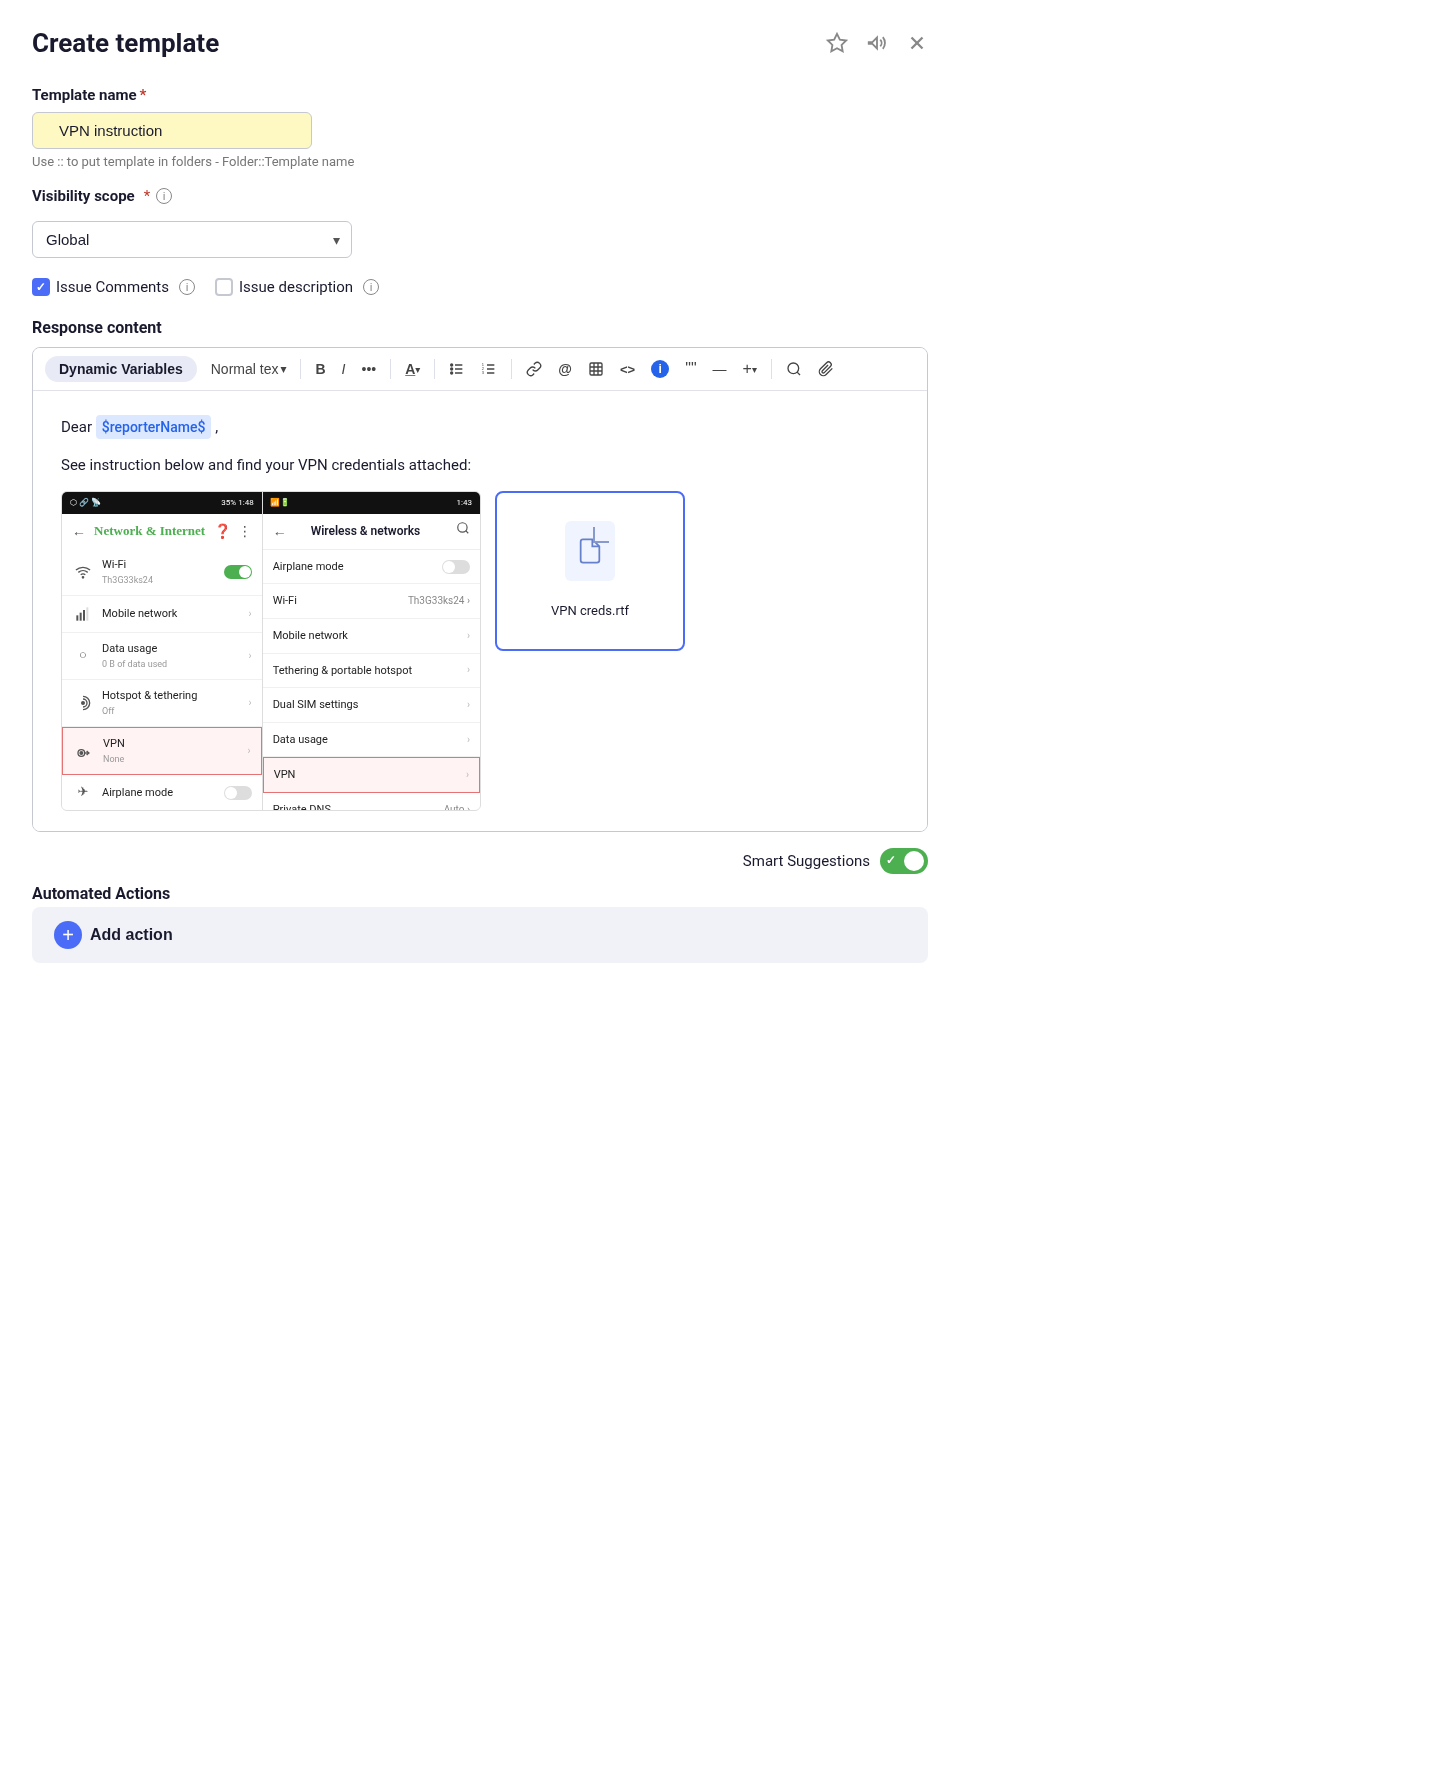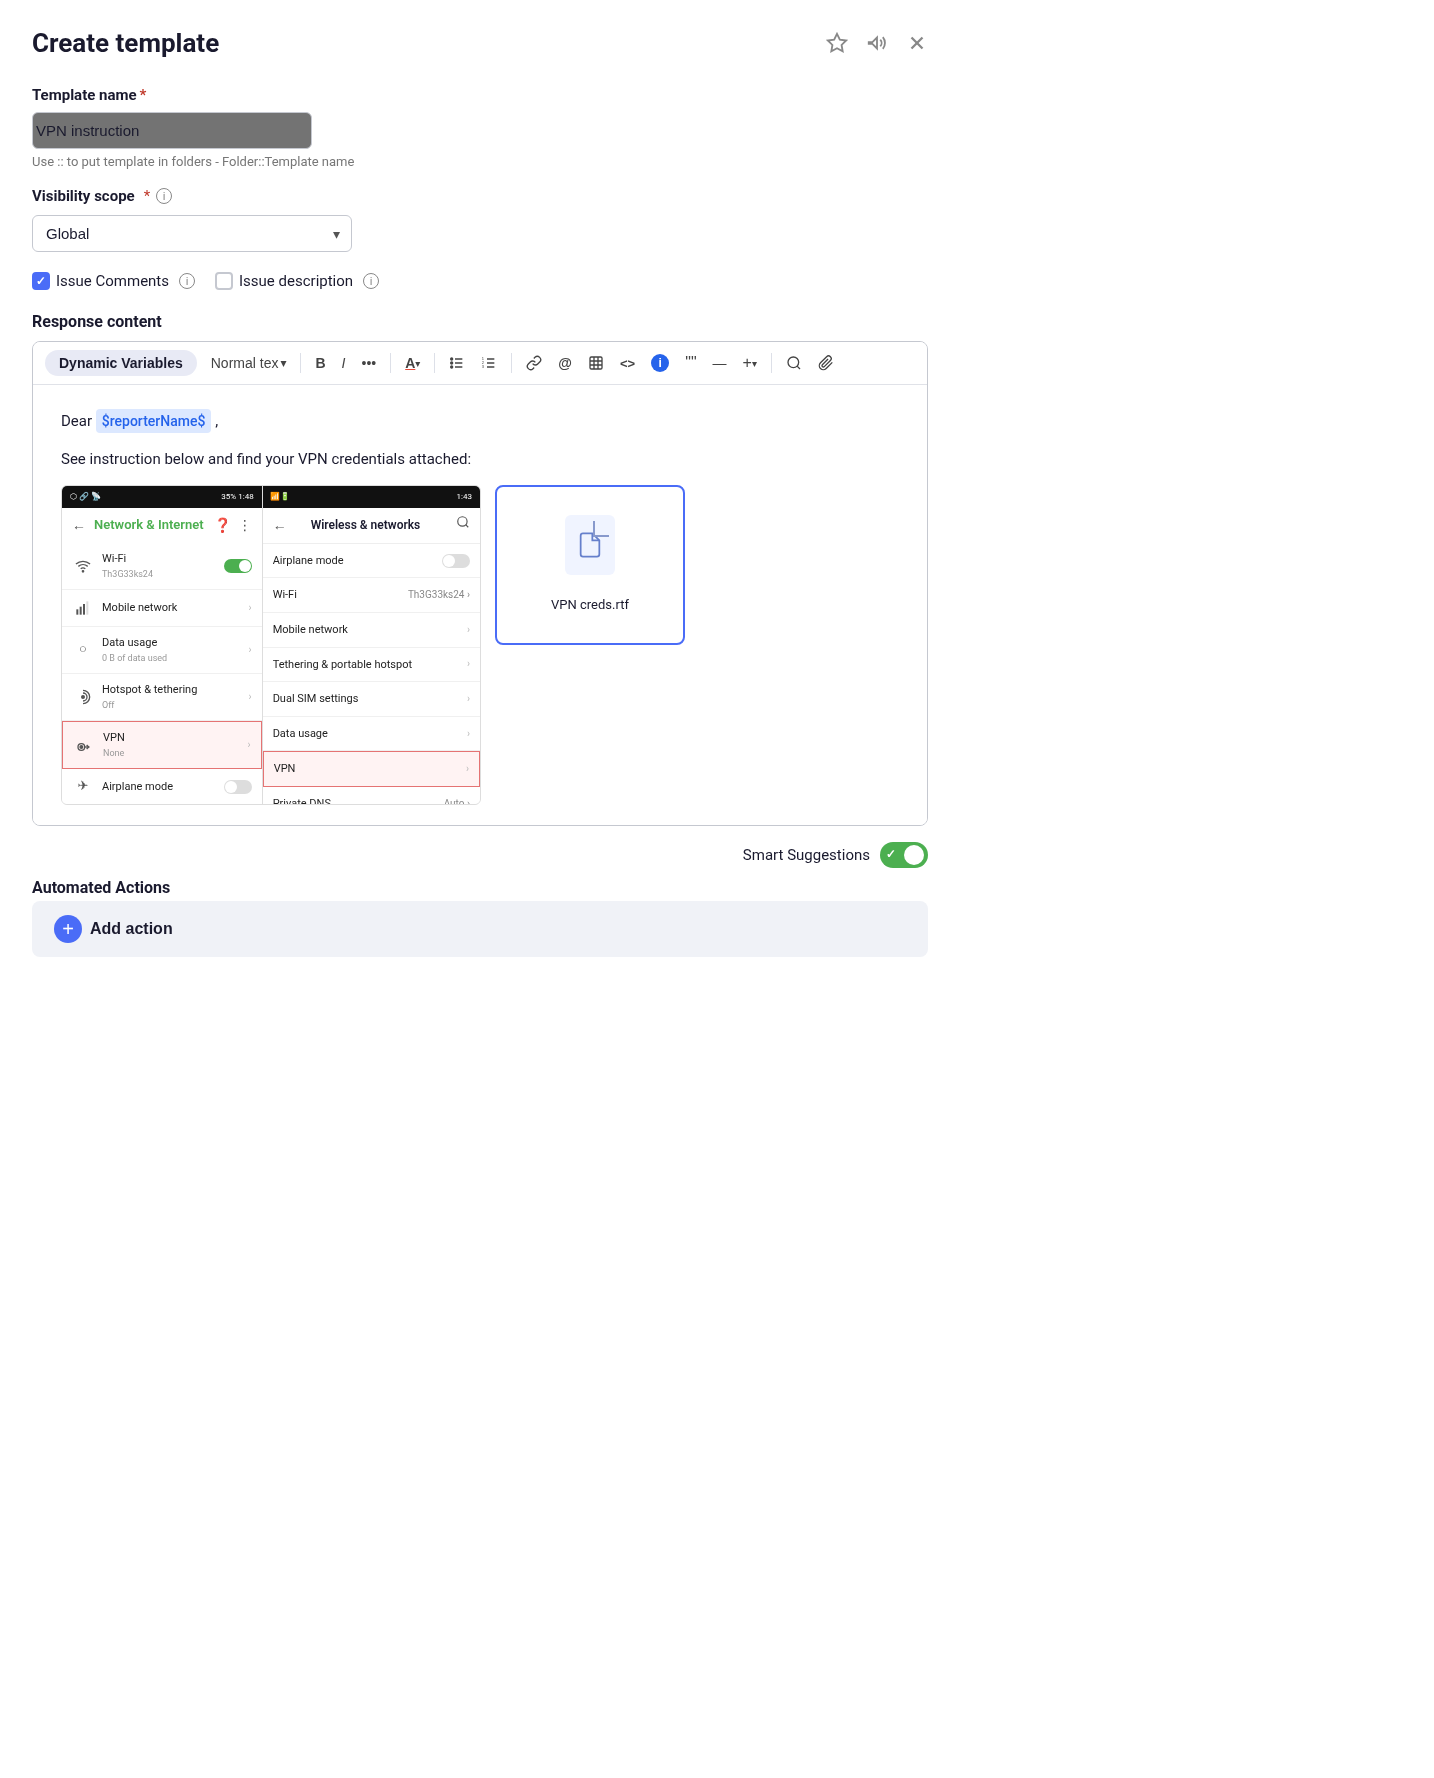--- a/index.html
+++ b/index.html
@@ -47,36 +47,36 @@
       margin-left: 3px;
     }
     .hint-text {
       font-size: 13px;
       color: #777;
       margin-top: 5px;
       margin-bottom: 18px;
     }
     .text-input {
       width: 280px;
-      padding: 9px 3px;
+      padding: 9px 26px;
       border: 1.5px solid #c5c8d0;
       border-radius: 6px;
       font-size: 15px;
       color: #1a1a2e;
       outline: none;
-      background: #737373;
+      background: #fef9c3;
     }
     .visibility-section {
       margin-bottom: 20px;
     }
     .visibility-label-row {
       display: flex;
       align-items: center;
       gap: 6px;
-      margin-bottom: 10px;
+      margin-bottom: 16px;
     }
     .info-icon {
       width: 16px;
       height: 16px;
       border-radius: 50%;
       border: 1.5px solid #888;
       display: inline-flex;
       align-items: center;
       justify-content: center;
       font-size: 11px;
@@ -289,20 +289,21 @@
       display: flex;
       align-items: center;
       padding: 6px 10px;
       background: #fff;
     }
     .phone-appbar-title {
       color: #4caf50;
       font-size: 13px;
       font-weight: 600;
       flex: 1;
+      font-family: Liberation Serif, serif;
     }
     .phone-list-item {
       display: flex;
       align-items: center;
       padding: 7px 10px;
       border-bottom: 1px solid #f0f0f0;
       font-size: 11px;
       color: #222;
     }
     .phone-list-item.highlighted {

